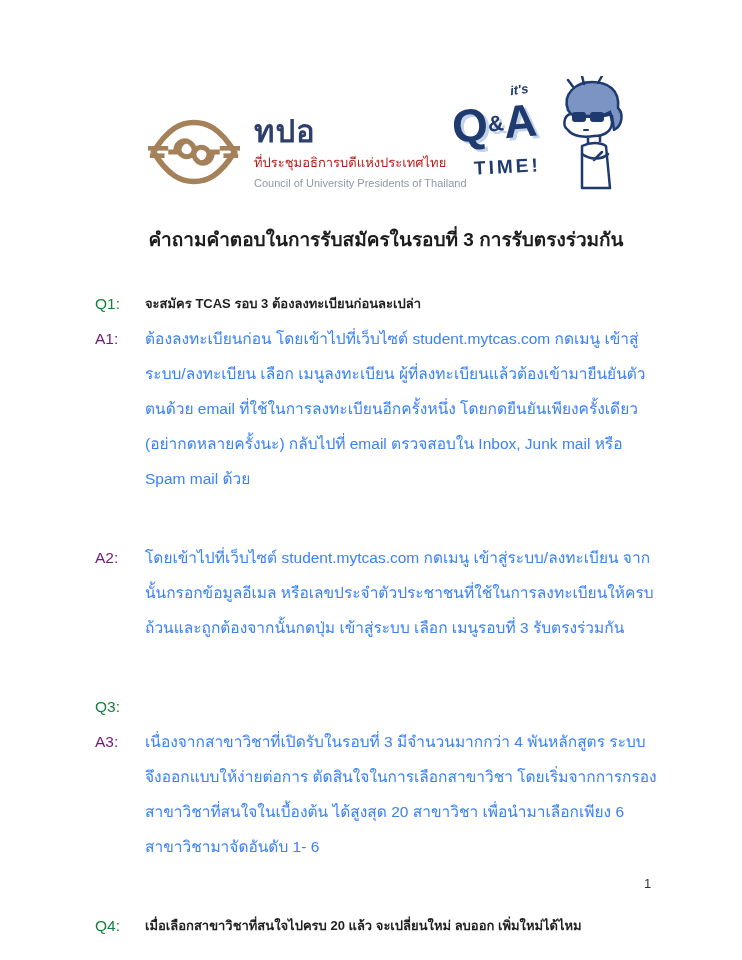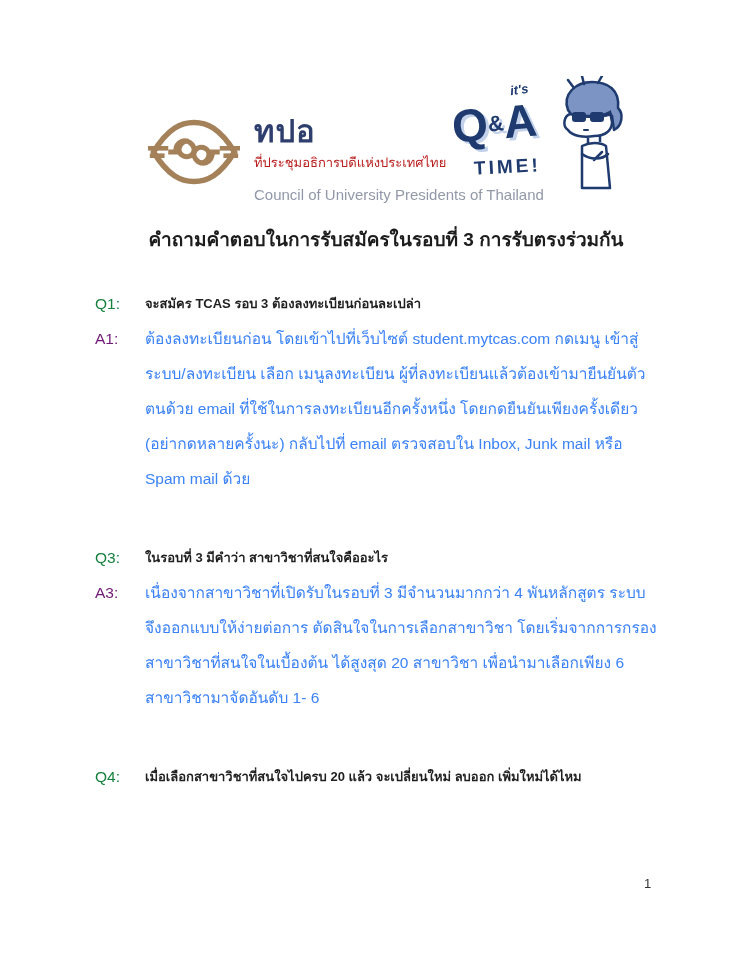--- a/index.html
+++ b/index.html
@@ -7,21 +7,21 @@
     width:742px;height:960px;background:#ffffff;position:relative;
     font-family:"Liberation Sans","DejaVu Sans",sans-serif;
     -webkit-font-smoothing:antialiased;overflow:hidden;
   }
   
   .logo-block{position:absolute;left:148px;top:113px;display:flex;align-items:flex-start;gap:14px;}
   .logo-mark{width:92px;height:78px;}
   .logo-text{display:flex;flex-direction:column;margin-top:2px;}
   .logo-abbr{font-size:31px;font-weight:bold;color:#2e3f6e;line-height:34px;letter-spacing:1px;}
   .logo-thai{font-size:13px;color:#b91c1c;margin-top:3px;white-space:nowrap;}
-  .logo-eng{font-size:15px;color:#9298a8;margin-top:13px;white-space:nowrap;}
+  .logo-eng{font-size:11px;color:#9298a8;margin-top:4px;white-space:nowrap;}
   
   .qa-graphic{position:absolute;left:452px;top:80px;width:180px;height:120px;}
   .qa-its{position:absolute;left:58px;top:2px;font-size:13px;font-weight:bold;color:#1e3a6e;transform:rotate(-8deg);font-style:italic;}
   .qa-letters{position:absolute;left:0;top:16px;transform:rotate(-5deg);color:#1e3a6e;text-shadow:3px 3px 0 #c3d2ea;white-space:nowrap;}
   .qa-letters .big{font-size:46px;font-weight:800;}
   .qa-letters .amp{font-size:22px;font-weight:800;position:relative;top:-8px;}
   .qa-time{position:absolute;left:22px;top:76px;font-size:19px;font-weight:800;color:#1e3a6e;letter-spacing:3px;transform:rotate(-3deg);}
   .qa-char{position:absolute;left:102px;top:-4px;}
   
   .doc-title{position:absolute;left:0;top:224px;width:100%;text-align:center;
@@ -94,26 +94,29 @@
       <span class="qa-label q">Q1:</span>
       <span class="qa-question">จะสมัคร TCAS รอบ 3 ต้องลงทะเบียนก่อนละเปล่า</span>
     </div>
     <div class="qa-row">
       <span class="qa-label">A1:</span>
       <span class="qa-answer">ต้องลงทะเบียนก่อน โดยเข้าไปที่เว็บไซต์ student.mytcas.com กดเมนู เข้าสู่ระบบ/ลงทะเบียน เลือก เมนูลงทะเบียน  ผู้ที่ลงทะเบียนแล้วต้องเข้ามายืนยันตัวตนด้วย email ที่ใช้ในการลงทะเบียนอีกครั้งหนึ่ง โดยกดยืนยันเพียงครั้งเดียว (อย่ากดหลายครั้งนะ) กลับไปที่ email ตรวจสอบใน Inbox, Junk mail หรือ Spam mail ด้วย</span>
     </div>
   </div>
 
   <div class="qa-block">
+    <div class="qa-row">
+      <span class="qa-label">A2:</span>
+      <span class="qa-answer">โดยเข้าไปที่เว็บไซต์ student.mytcas.com กดเมนู เข้าสู่ระบบ/ลงทะเบียน จากนั้นกรอกข้อมูลอีเมล หรือเลขประจำตัวประชาชนที่ใช้ในการลงทะเบียนให้ครบถ้วนและถูกต้องจากนั้นกดปุ่ม เข้าสู่ระบบ เลือก เมนูรอบที่ 3 รับตรงร่วมกัน</span>
+    </div>
   </div>
 
   <div class="qa-block">
     <div class="qa-row">
       <span class="qa-label q">Q3:</span>
-      <span class="qa-question">ในรอบที่ 3 มีคำว่า สาขาวิชาที่สนใจคืออะไร</span>
     </div>
     <div class="qa-row">
       <span class="qa-label">A3:</span>
       <span class="qa-answer">เนื่องจากสาขาวิชาที่เปิดรับในรอบที่ 3 มีจำนวนมากกว่า 4 พันหลักสูตร ระบบจึงออกแบบให้ง่ายต่อการ ตัดสินใจในการเลือกสาขาวิชา โดยเริ่มจากการกรอง สาขาวิชาที่สนใจในเบื้องต้น ได้สูงสุด 20 สาขาวิชา เพื่อนำมาเลือกเพียง 6 สาขาวิชามาจัดอันดับ 1- 6</span>
     </div>
   </div>
 
   <div class="qa-block">
     <div class="qa-row">
       <span class="qa-label q">Q4:</span>

